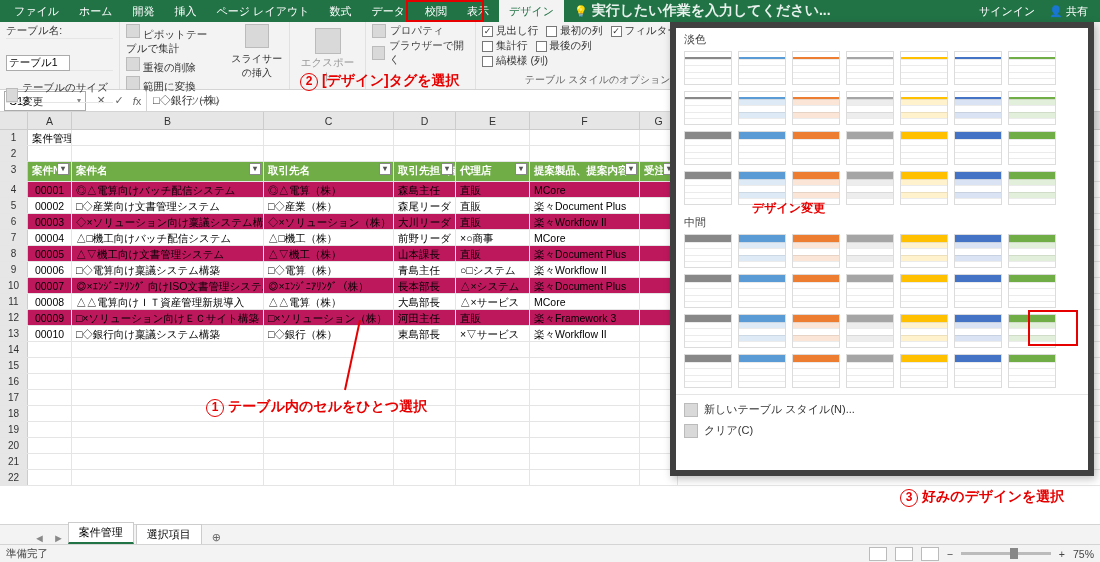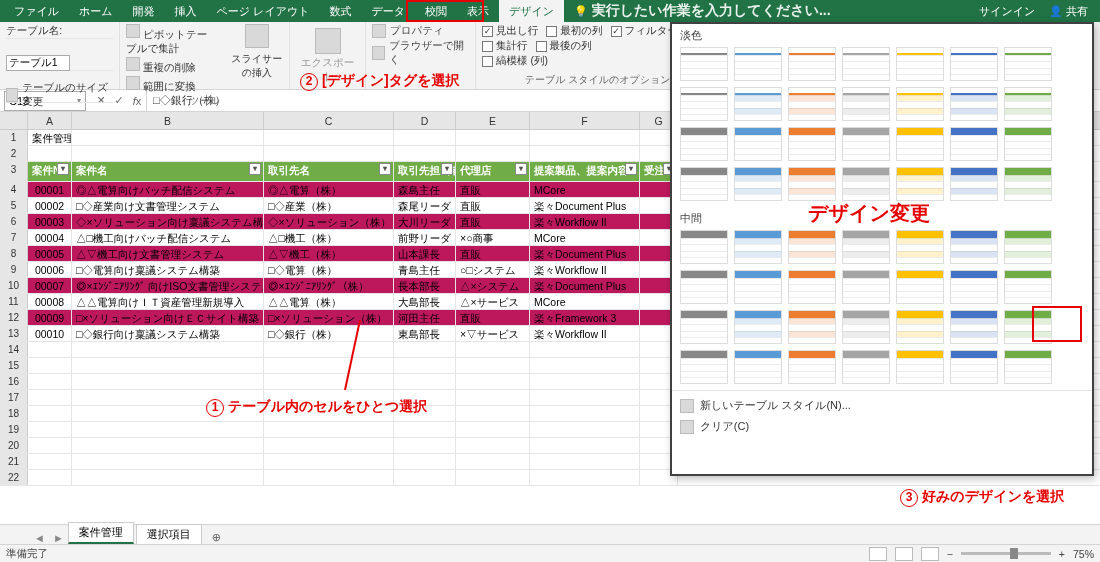--- a/index.html
+++ b/index.html
@@ -49,21 +49,21 @@
 .cell.D { width: 62px; } .cell.E { width: 74px; } .cell.F { width: 110px; } .cell.G { width: 38px; }
 
 
 .trow-head .cell { background: #70ad47; color: #fff; font-weight: bold; position: relative; }
 .trow-head .cell .fdd { position: absolute; right: 2px; top: 1px; width: 12px; height: 12px; background: #fff; border: 1px solid #888; font-size: 8px; color: #555; text-align: center; line-height: 10px; }
 .trow-even .cell { background: #be185d; }
 .trow-odd .cell { background: #fff; }
 .trow .cell.A { text-align: center; }
 
 
-.gallery { position: absolute; top: 22px; right: 6px; width: 424px; height: 454px; background: #fff; border: 2px solid #404040; box-shadow: 2px 3px 8px rgba(0,0,0,.25); z-index: 40; }
+.gallery { position: absolute; top: 22px; right: 6px; width: 424px; height: 454px; background: #fff; border: 6px solid #404040; box-shadow: 2px 3px 8px rgba(0,0,0,.25); z-index: 40; }
 .gallery .sec-label { font-size: 11px; color: #444; padding: 4px 8px 2px; }
 .gallery .thumbs { display: flex; flex-wrap: wrap; gap: 6px; padding: 2px 8px 6px; }
 .thumb { width: 48px; height: 34px; border: 1px solid #dcdcdc; background: #fff; display: flex; flex-direction: column; cursor: pointer; }
 .thumb .th { height: 7px; }
 .thumb .tr { flex: 1; display: flex; flex-direction: column; }
 .thumb .tr div { flex: 1; border-top: 1px solid rgba(0,0,0,.08); }
 .thumb.light .th { background: transparent; }
 .gallery .footer { border-top: 1px solid #e5e5e5; padding: 4px 8px; font-size: 11px; color: #333; }
 .gallery .footer .fi { display: flex; align-items: center; gap: 6px; padding: 3px 0; cursor: pointer; }
 .gallery .highlight { position: absolute; border: 2px solid #e60000; pointer-events: none; }
@@ -954,21 +954,21 @@
     <div class="fi">
         <span class="ico"></span>
         <span>クリア(C)</span>
       </div>
   </div>
   <div class="highlight" style="top:282px; right:10px; width:50px; height:36px;"></div>
 </div>
 
 <div class="anno" style="top:72px; left:300px;"><span class="circ">2</span><span>[デザイン]タグを選択</span></div>
 <div class="anno" style="top:398px; left:206px;"><span class="circ">1</span><span>テーブル内のセルをひとつ選択</span></div>
-<div class="anno" style="top:200px; left:808px; font-size:20px;font-family:Liberation Mono, monospace;">デザイン変更</div>
+<div class="anno" style="top:200px; left:752px; font-size:12px;font-family:Liberation Mono, monospace;">デザイン変更</div>
 <div class="anno" style="top:488px; left:900px;"><span class="circ">3</span><span>好みのデザインを選択</span></div>
 
 <svg style="position:absolute; top:320px; left:340px; z-index:55; pointer-events:none;" width="40" height="80">
   <line x1="20" y1="0" x2="5" y2="70" stroke="#e60000" stroke-width="2"></line>
 </svg>
 
 <div class="sheettabs">
   <span class="navbtn">◄</span>
   <span class="navbtn">►</span>
   <span class="stab active">案件管理</span>

